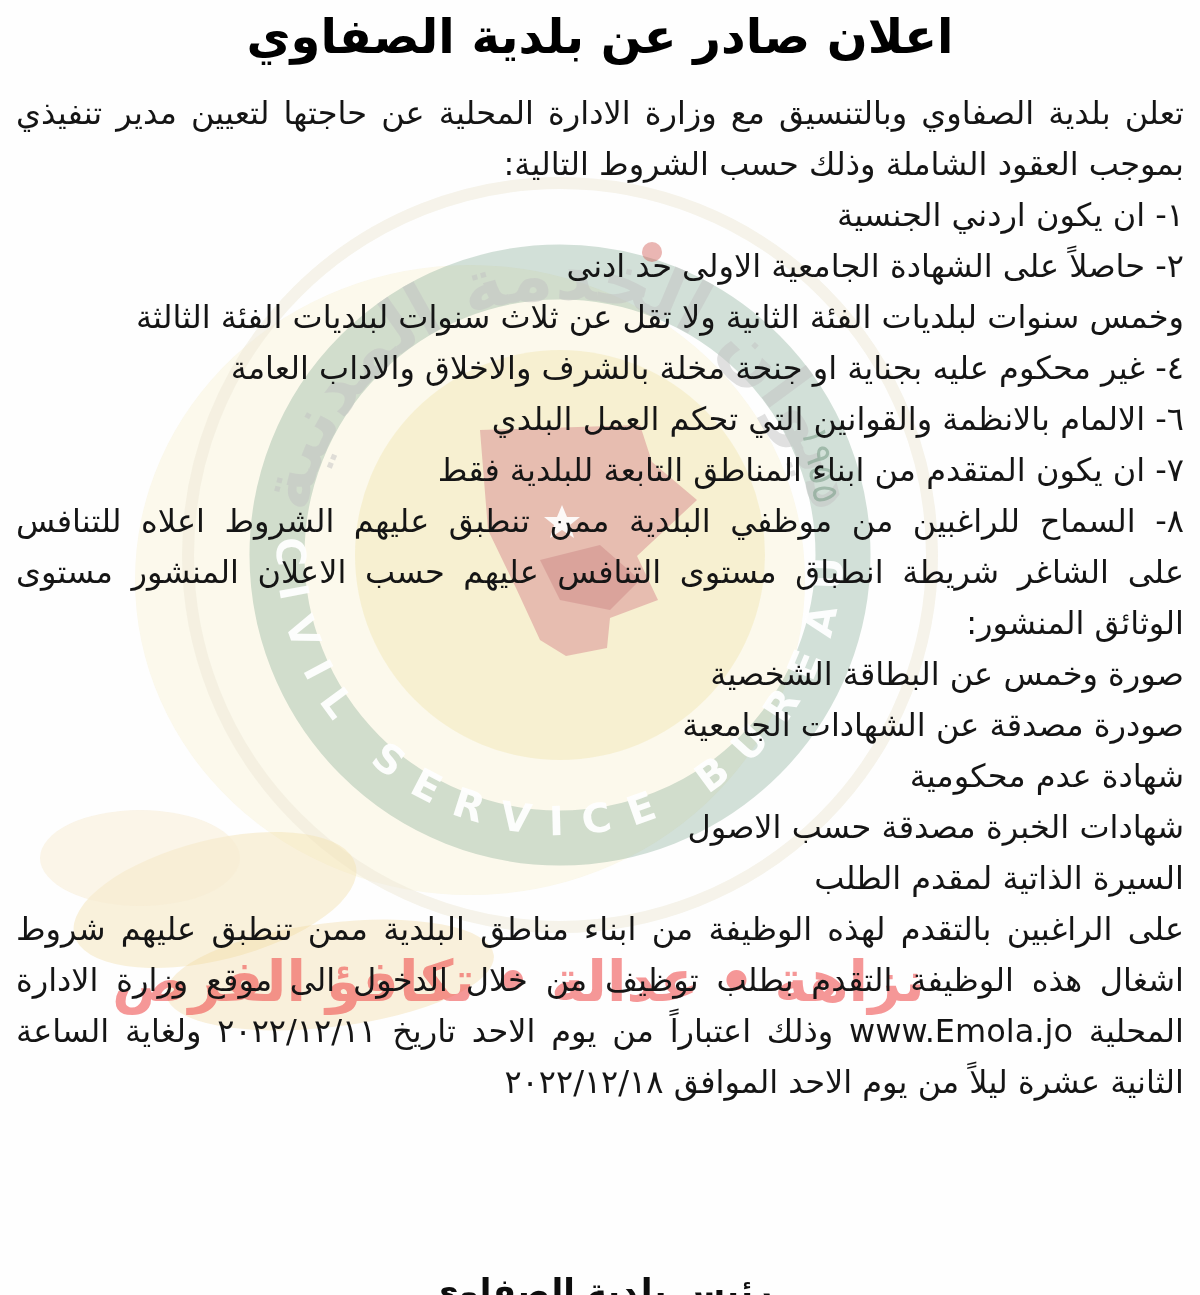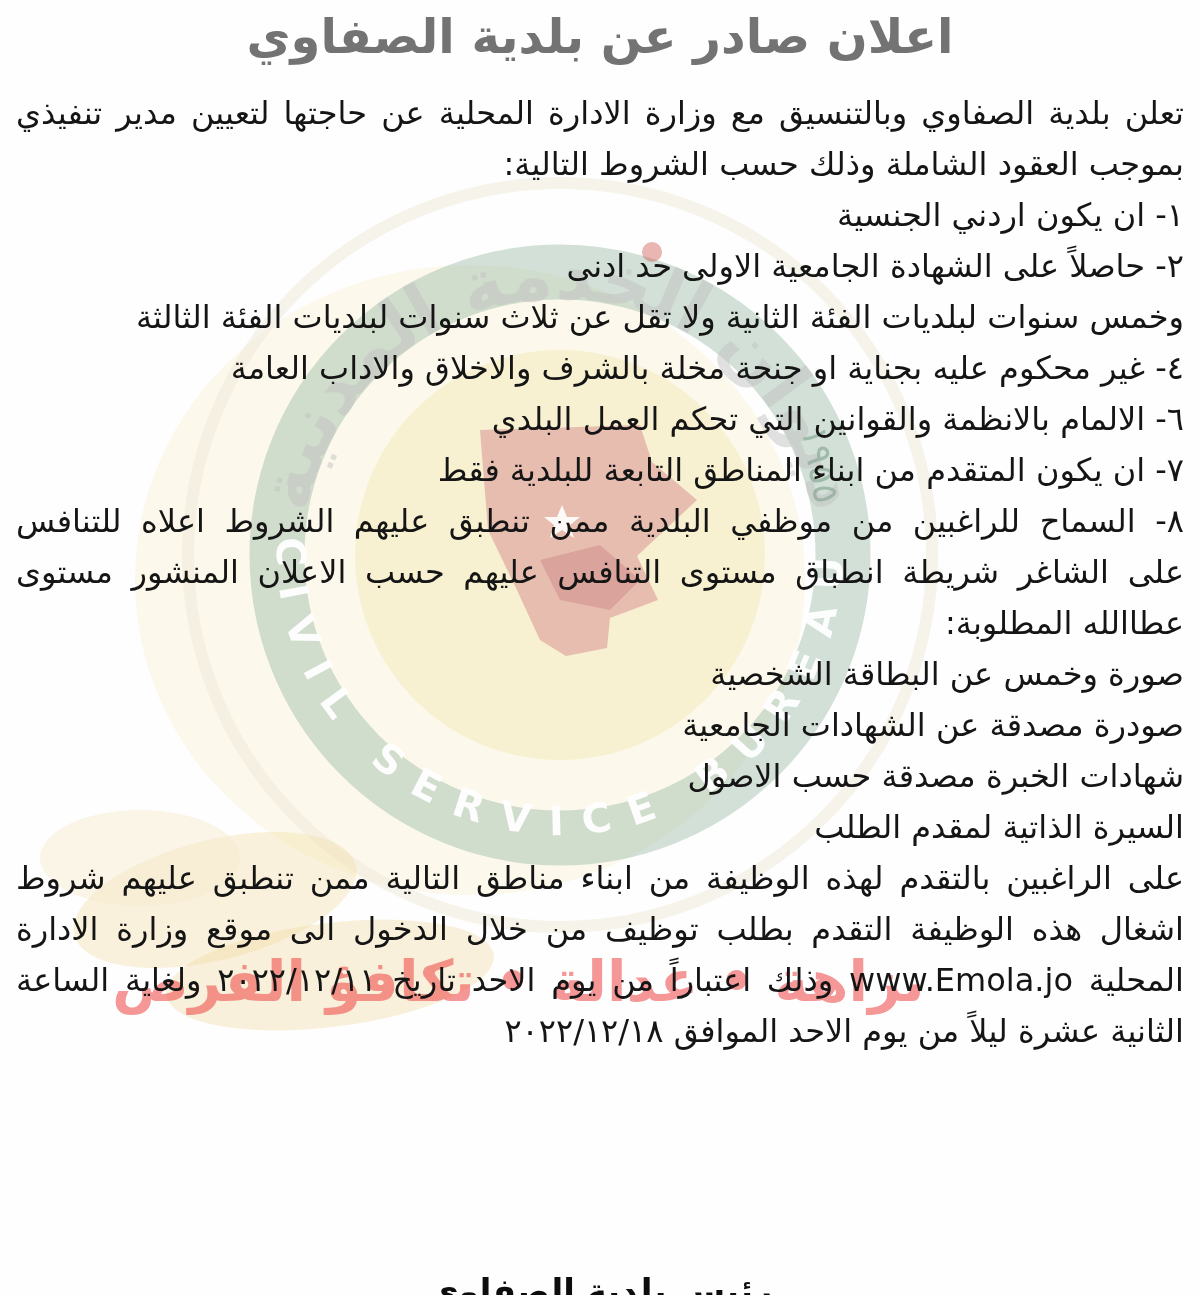--- a/index.html
+++ b/index.html
@@ -15,21 +15,21 @@
   .motto{
     position:absolute;top:948px;left:195px;width:730px;
     direction:rtl;text-align:center;
     font-size:57px;font-weight:bold;letter-spacing:1px;
     color:#ef4444;opacity:.55;white-space:nowrap;
   }
   
   .content{position:absolute;inset:0;z-index:1;direction:rtl;}
   .title{
     margin:0;padding-top:8px;text-align:center;
-    font-size:48px;font-weight:bold;color:#737373;
+    font-size:48px;font-weight:bold;color:#000000;
   }
   .bodytext{position:absolute;top:88px;right:16px;left:16px;}
   .line{
     font-size:32px;line-height:51px;height:51px;
     white-space:nowrap;
   }
   .stretch{
     white-space:normal;
     text-align:justify;
     text-align-last:justify;
@@ -94,27 +94,28 @@
 
       <div class="line">١- ان يكون اردني الجنسية</div>
       <div class="line">٢- حاصلاً على الشهادة الجامعية الاولى حد ادنى</div>
       <div class="line">وخمس سنوات لبلديات الفئة الثانية ولا تقل عن ثلاث سنوات لبلديات الفئة الثالثة</div>
       <div class="line">٤- غير محكوم عليه بجناية او جنحة مخلة بالشرف والاخلاق والاداب العامة</div>
       <div class="line">٦- الالمام بالانظمة والقوانين التي تحكم العمل البلدي</div>
       <div class="line">٧- ان يكون المتقدم من ابناء المناطق التابعة للبلدية فقط</div>
       <div class="line stretch">٨- السماح للراغبين من موظفي البلدية ممن تنطبق عليهم الشروط اعلاه للتنافس</div>
       <div class="line stretch">على الشاغر شريطة انطباق مستوى التنافس عليهم حسب الاعلان المنشور مستوى</div>
 
-      <div class="line">عطاالله المطلوبة:</div>
+      <div class="line">الوثائق المنشور:</div>
       <div class="line">صورة وخمس عن البطاقة الشخصية</div>
       <div class="line">صودرة مصدقة عن الشهادات الجامعية</div>
+      <div class="line">شهادة عدم محكومية</div>
       <div class="line">شهادات الخبرة مصدقة حسب الاصول</div>
       <div class="line">السيرة الذاتية لمقدم الطلب</div>
 
-      <div class="line stretch">على الراغبين بالتقدم لهذه الوظيفة من ابناء مناطق التالية ممن تنطبق عليهم شروط</div>
+      <div class="line stretch">على الراغبين بالتقدم لهذه الوظيفة من ابناء مناطق البلدية ممن تنطبق عليهم شروط</div>
       <div class="line stretch">اشغال هذه الوظيفة التقدم بطلب توظيف من خلال الدخول الى موقع وزارة الادارة</div>
       <div class="line stretch">المحلية www.Emola.jo وذلك اعتباراً من يوم الاحد تاريخ ٢٠٢٢/١٢/١١ ولغاية الساعة</div>
       <div class="line">الثانية عشرة ليلاً من يوم الاحد الموافق ٢٠٢٢/١٢/١٨</div>
     </div>
 
     <div class="signature">
       <div>رئيس بلدية الصفاوي</div>
       <div>خميس الادارة الشرفات</div>
     </div>
   </div>

